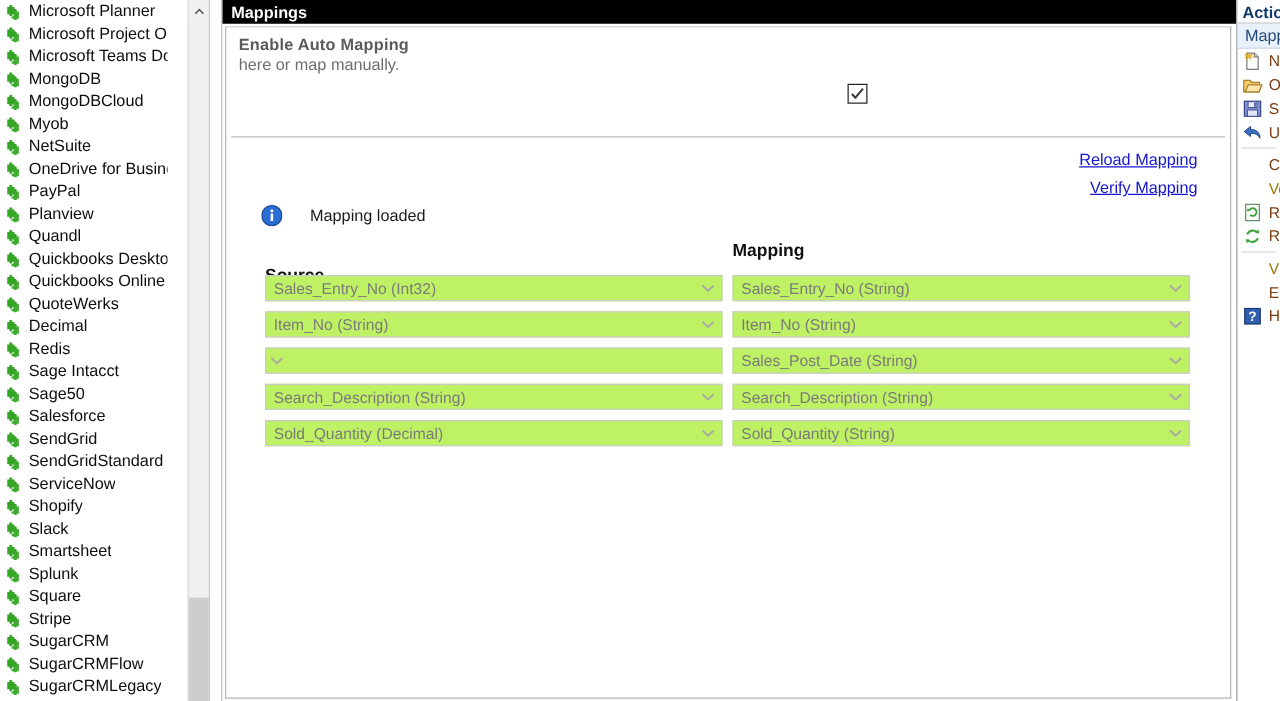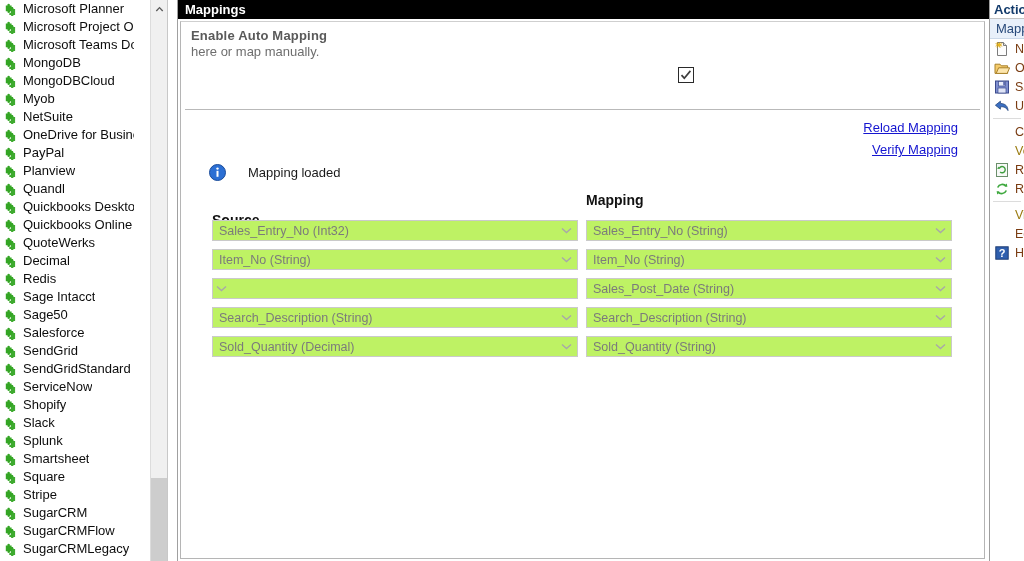--- a/index.html
+++ b/index.html
@@ -445,30 +445,30 @@
           </span>
           <span class="conn-label">Slack</span>
         </div>
         <div class="conn-item">
           <span class="puzzle">
             <svg width="13" height="13" viewBox="0 0 13 13">
               <path d="M4.6 0.8 C5.7 0.8 6.1 1.7 5.8 2.5 L7.6 2.5 L7.6 4.2 C8.4 3.9 9.3 4.3 9.3 5.4 C9.3 6.4 8.4 6.8 7.6 6.5 L7.6 8.3 L5.9 8.3 C6.2 9.1 5.8 10 4.7 10 C3.7 10 3.2 9.1 3.6 8.3 L1.8 8.3 L1.8 2.5 L3.5 2.5 C3.2 1.7 3.6 0.8 4.6 0.8 Z" fill="#34a524"></path>
               <path d="M8.2 4.4 C9.2 4.4 9.7 5.3 9.3 6.1 L11.1 6.1 L11.1 11.9 L9.4 11.9 C9.7 12.6 9.3 12.9 8.3 12.9 C7.2 12.9 6.8 12.6 7.1 11.9 L5.3 11.9 L5.3 10.1 C6.1 10.4 7 10 7 9 C7 7.9 6.1 7.5 5.3 7.8 L5.3 6.1 L7.1 6.1 C6.7 5.3 7.2 4.4 8.2 4.4 Z" fill="#34a524" opacity="0.95"></path>
             </svg>
           </span>
+          <span class="conn-label">Smartsheet</span>
+        </div>
+        <div class="conn-item">
+          <span class="puzzle">
+            <svg width="13" height="13" viewBox="0 0 13 13">
+              <path d="M4.6 0.8 C5.7 0.8 6.1 1.7 5.8 2.5 L7.6 2.5 L7.6 4.2 C8.4 3.9 9.3 4.3 9.3 5.4 C9.3 6.4 8.4 6.8 7.6 6.5 L7.6 8.3 L5.9 8.3 C6.2 9.1 5.8 10 4.7 10 C3.7 10 3.2 9.1 3.6 8.3 L1.8 8.3 L1.8 2.5 L3.5 2.5 C3.2 1.7 3.6 0.8 4.6 0.8 Z" fill="#34a524"></path>
+              <path d="M8.2 4.4 C9.2 4.4 9.7 5.3 9.3 6.1 L11.1 6.1 L11.1 11.9 L9.4 11.9 C9.7 12.6 9.3 12.9 8.3 12.9 C7.2 12.9 6.8 12.6 7.1 11.9 L5.3 11.9 L5.3 10.1 C6.1 10.4 7 10 7 9 C7 7.9 6.1 7.5 5.3 7.8 L5.3 6.1 L7.1 6.1 C6.7 5.3 7.2 4.4 8.2 4.4 Z" fill="#34a524" opacity="0.95"></path>
+            </svg>
+          </span>
           <span class="conn-label">Splunk</span>
-        </div>
-        <div class="conn-item">
-          <span class="puzzle">
-            <svg width="13" height="13" viewBox="0 0 13 13">
-              <path d="M4.6 0.8 C5.7 0.8 6.1 1.7 5.8 2.5 L7.6 2.5 L7.6 4.2 C8.4 3.9 9.3 4.3 9.3 5.4 C9.3 6.4 8.4 6.8 7.6 6.5 L7.6 8.3 L5.9 8.3 C6.2 9.1 5.8 10 4.7 10 C3.7 10 3.2 9.1 3.6 8.3 L1.8 8.3 L1.8 2.5 L3.5 2.5 C3.2 1.7 3.6 0.8 4.6 0.8 Z" fill="#34a524"></path>
-              <path d="M8.2 4.4 C9.2 4.4 9.7 5.3 9.3 6.1 L11.1 6.1 L11.1 11.9 L9.4 11.9 C9.7 12.6 9.3 12.9 8.3 12.9 C7.2 12.9 6.8 12.6 7.1 11.9 L5.3 11.9 L5.3 10.1 C6.1 10.4 7 10 7 9 C7 7.9 6.1 7.5 5.3 7.8 L5.3 6.1 L7.1 6.1 C6.7 5.3 7.2 4.4 8.2 4.4 Z" fill="#34a524" opacity="0.95"></path>
-            </svg>
-          </span>
-          <span class="conn-label">Smartsheet</span>
         </div>
         <div class="conn-item">
           <span class="puzzle">
             <svg width="13" height="13" viewBox="0 0 13 13">
               <path d="M4.6 0.8 C5.7 0.8 6.1 1.7 5.8 2.5 L7.6 2.5 L7.6 4.2 C8.4 3.9 9.3 4.3 9.3 5.4 C9.3 6.4 8.4 6.8 7.6 6.5 L7.6 8.3 L5.9 8.3 C6.2 9.1 5.8 10 4.7 10 C3.7 10 3.2 9.1 3.6 8.3 L1.8 8.3 L1.8 2.5 L3.5 2.5 C3.2 1.7 3.6 0.8 4.6 0.8 Z" fill="#34a524"></path>
               <path d="M8.2 4.4 C9.2 4.4 9.7 5.3 9.3 6.1 L11.1 6.1 L11.1 11.9 L9.4 11.9 C9.7 12.6 9.3 12.9 8.3 12.9 C7.2 12.9 6.8 12.6 7.1 11.9 L5.3 11.9 L5.3 10.1 C6.1 10.4 7 10 7 9 C7 7.9 6.1 7.5 5.3 7.8 L5.3 6.1 L7.1 6.1 C6.7 5.3 7.2 4.4 8.2 4.4 Z" fill="#34a524" opacity="0.95"></path>
             </svg>
           </span>
           <span class="conn-label">Square</span>
         </div>

